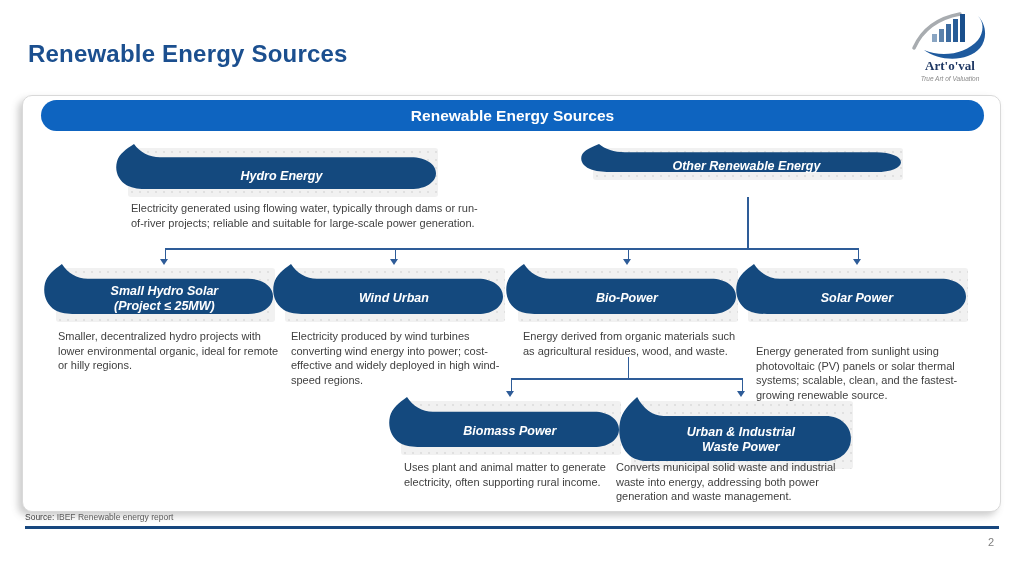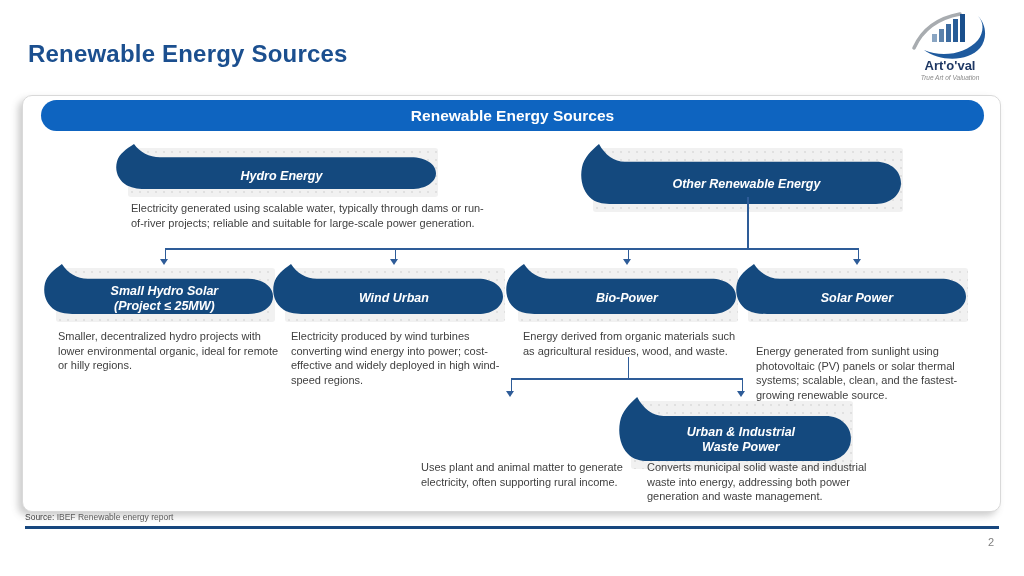--- a/index.html
+++ b/index.html
@@ -3,21 +3,21 @@
 <meta charset="utf-8">
 <style>
   html,body{margin:0;padding:0;background:#ffffff;}
   .stage{position:relative;width:1024px;height:576px;background:#ffffff;overflow:hidden;
          font-family:"Liberation Sans",sans-serif;border-radius:32px;}
   .slide-title{position:absolute;left:28px;top:40px;margin:0;font-size:24px;font-weight:bold;
                color:#1B4F8F;letter-spacing:.2px;}
   
   .logo{position:absolute;left:906px;top:8px;width:88px;text-align:center;}
   .logo svg{display:block;margin:0 auto;}
-  .logo-name{font-size:13px;font-weight:bold;color:#1F3864;margin-top:-2px;}
+  .logo-name{font-size:13px;font-weight:bold;color:#1F3864;margin-top:-2px;font-family:Liberation Serif, serif;}
   .logo-tagline{font-size:6.5px;font-style:italic;color:#8a8a8a;margin-top:1px;}
   
   .card{position:absolute;left:22px;top:95px;width:977px;height:415px;background:#ffffff;
         border:1px solid #d9d9d9;border-radius:10px;box-shadow:-4px 4px 7px rgba(90,90,90,.30);}
   .banner{position:absolute;left:18px;top:4px;width:943px;height:31px;border-radius:16px;
           background:#0E64C0;display:flex;align-items:center;justify-content:center;
           color:#fff;font-size:15.5px;font-weight:bold;}
   
   .gnode{position:absolute;background-color:#F1F1F1;border-radius:3px;
          background-image:radial-gradient(circle,rgba(110,110,110,.13) 1px,transparent 1.3px);
@@ -69,28 +69,28 @@
       <span>Renewable Energy Sources</span>
     </div>
 
     <div class="gnode" style="left:105px;top:52px;width:310px;height:49px">
       <svg class="pill" viewBox="0 0 330 44" preserveAspectRatio="none">
         <path d="M20,0 C12,5 5,10 3,17 C0.5,26 4,35.5 13,40.5 C19,43.5 26,44 33,44 L297,44 C312,44 322,37 322,28.5 C322,20 312,13 297,13 L46,13 C35,13 26,8 20,0 Z"></path>
       </svg>
       <div class="pill-label">Hydro Energy</div>
     </div>
 
-    <div class="gnode" style="left:570px;top:52px;width:310px;height:64px">
+    <div class="gnode" style="left:570px;top:52px;width:310px;height:32px">
       <svg class="pill" viewBox="0 0 330 44" preserveAspectRatio="none">
         <path d="M20,0 C12,5 5,10 3,17 C0.5,26 4,35.5 13,40.5 C19,43.5 26,44 33,44 L297,44 C312,44 322,37 322,28.5 C322,20 312,13 297,13 L46,13 C35,13 26,8 20,0 Z"></path>
       </svg>
       <div class="pill-label">Other Renewable Energy</div>
     </div>
 
-    <div class="desc" style="left:108px;top:105px;width:358px">Electricity generated using scalable water, typically through dams or run-of-river projects; reliable and suitable for large-scale power generation.</div>
+    <div class="desc" style="left:108px;top:105px;width:358px">Electricity generated using flowing water, typically through dams or run-of-river projects; reliable and suitable for large-scale power generation.</div>
 
     <div class="vline" style="left:724px;top:101px;height:51px"></div>
     <div class="hline" style="left:142px;top:152px;width:694px"></div>
 
     <div class="vline" style="left:141.5px;top:152px;height:11px"></div>
     <div class="arrow-head" style="left:137px;top:163px"></div>
     <div class="vline" style="left:371.5px;top:152px;height:11px"></div>
     <div class="arrow-head" style="left:367px;top:163px"></div>
     <div class="vline" style="left:604.5px;top:152px;height:11px"></div>
     <div class="arrow-head" style="left:600px;top:163px"></div>
@@ -131,31 +131,37 @@
     <div class="desc" style="left:500px;top:233px;width:222px">Energy derived from organic materials such as agricultural residues, wood, and waste.</div>
     <div class="desc" style="left:733px;top:248px;width:218px">Energy generated from sunlight using photovoltaic (PV) panels or solar thermal systems; scalable, clean, and the fastest-growing renewable source.</div>
 
     <div class="vline" style="left:604.5px;top:261px;height:21px"></div>
     <div class="hline" style="left:488px;top:282px;width:231px"></div>
     <div class="vline" style="left:487.5px;top:282px;height:13px"></div>
     <div class="arrow-head" style="left:483px;top:295px"></div>
     <div class="vline" style="left:718.5px;top:282px;height:13px"></div>
     <div class="arrow-head" style="left:714px;top:295px"></div>
 
+    <div class="gnode" style="left:378px;top:305px;width:220px;height:54px">
+      <svg class="pill" viewBox="0 0 240 44" preserveAspectRatio="none">
+        <path d="M20,0 C12,5 5,10 3,17 C0.5,26 4,35.5 13,40.5 C19,43.5 26,44 33,44 L207,44 C222,44 232,37 232,28.5 C232,20 222,13 207,13 L46,13 C35,13 26,8 20,0 Z"></path>
+      </svg>
+      <div class="pill-label">Biomass Power</div>
+    </div>
 
     <div class="gnode" style="left:608px;top:305px;width:222px;height:68px">
       <svg class="pill" viewBox="0 0 240 44" preserveAspectRatio="none">
         <path d="M20,0 C12,5 5,10 3,17 C0.5,26 4,35.5 13,40.5 C19,43.5 26,44 33,44 L207,44 C222,44 232,37 232,28.5 C232,20 222,13 207,13 L46,13 C35,13 26,8 20,0 Z"></path>
       </svg>
       <div class="pill-label">Urban &amp; Industrial
 Waste Power</div>
     </div>
 
-    <div class="desc" style="left:398px;top:364px;width:215px">Uses plant and animal matter to generate electricity, often supporting rural income.</div>
-    <div class="desc" style="left:624px;top:364px;width:232px">Converts municipal solid waste and industrial waste into energy, addressing both power generation and waste management.</div>
+    <div class="desc" style="left:381px;top:364px;width:215px">Uses plant and animal matter to generate electricity, often supporting rural income.</div>
+    <div class="desc" style="left:593px;top:364px;width:232px">Converts municipal solid waste and industrial waste into energy, addressing both power generation and waste management.</div>
 
   </div>
 
   <div class="source-row">
     <span class="src-label">Source:</span>
     <span>IBEF Renewable energy report</span>
   </div>
   <div class="footer-line"></div>
   <div class="page-num">2</div>
 

